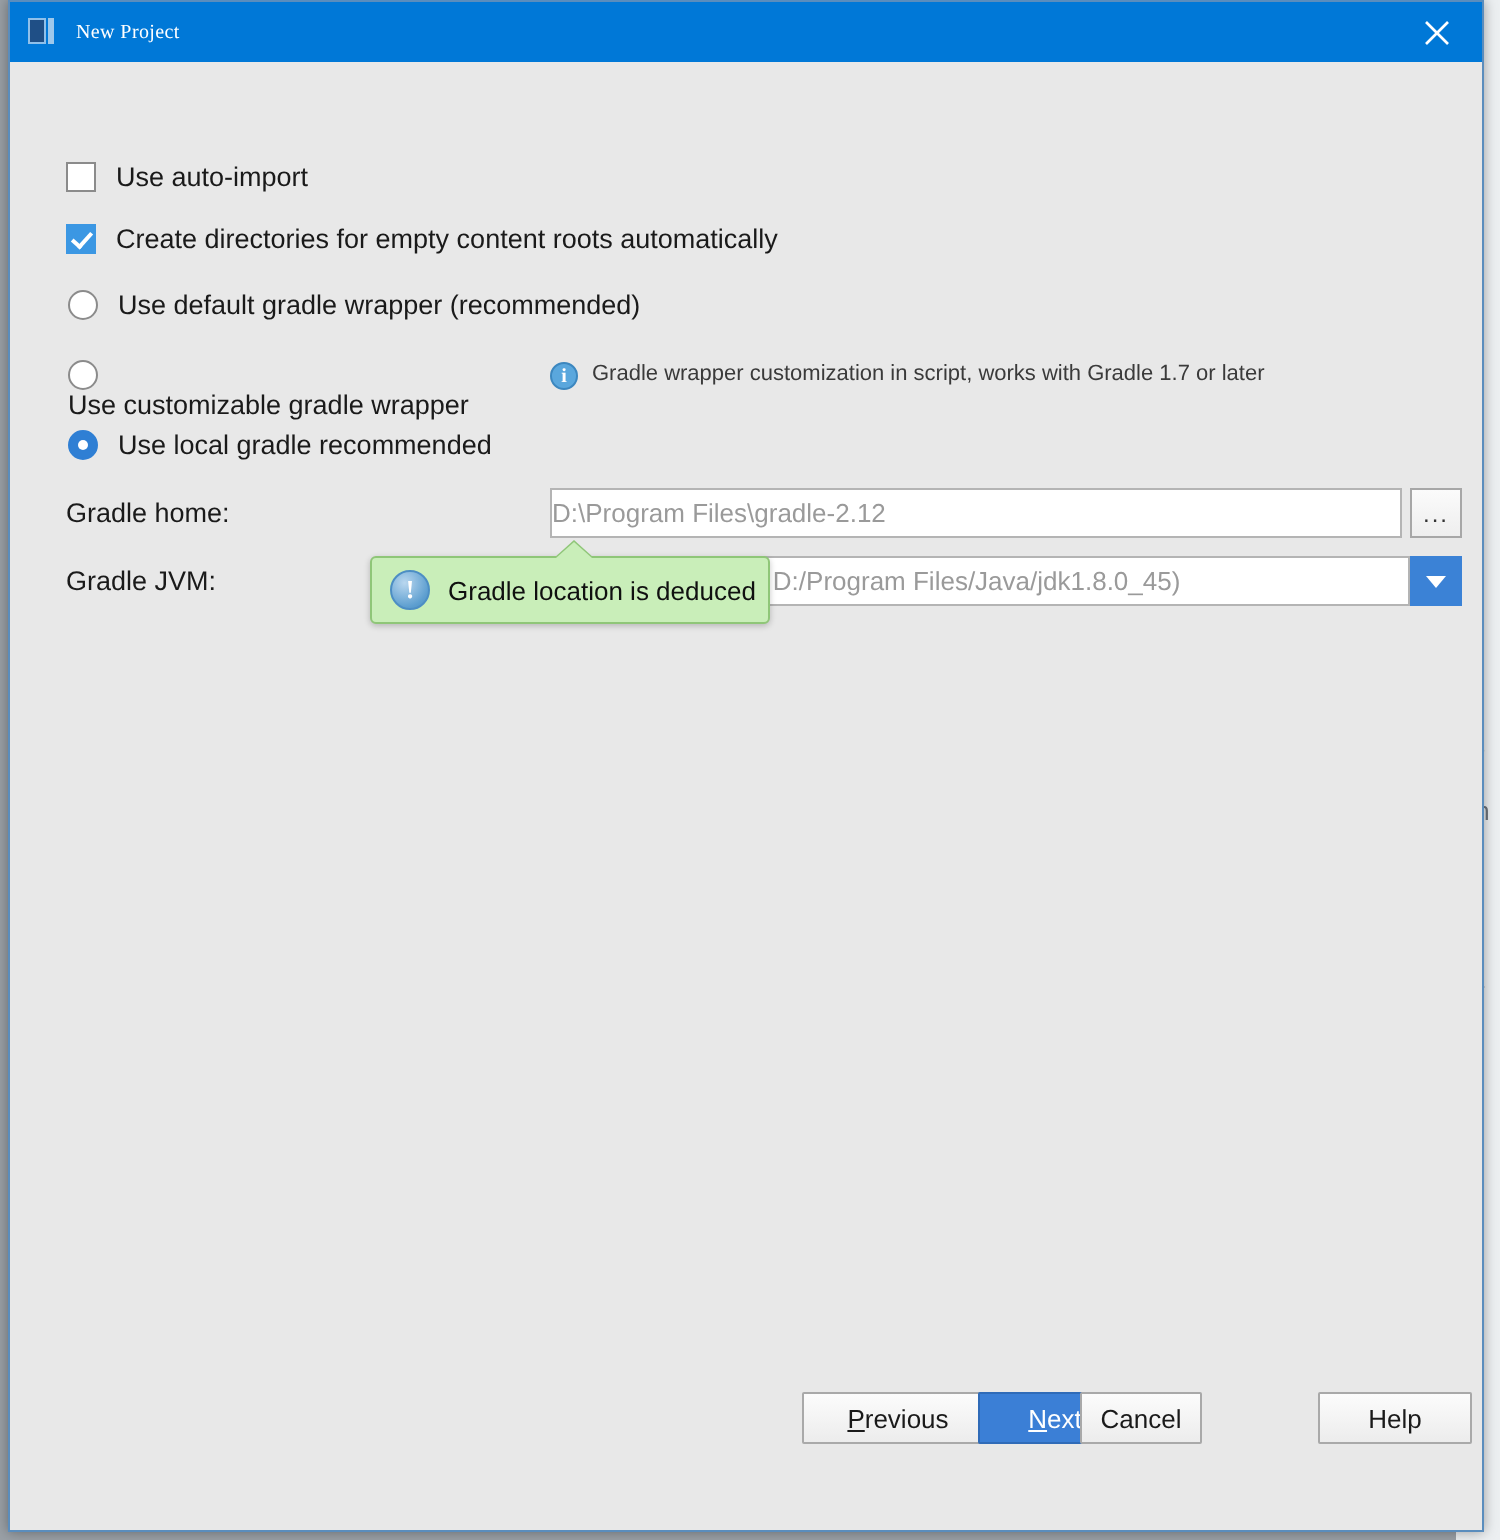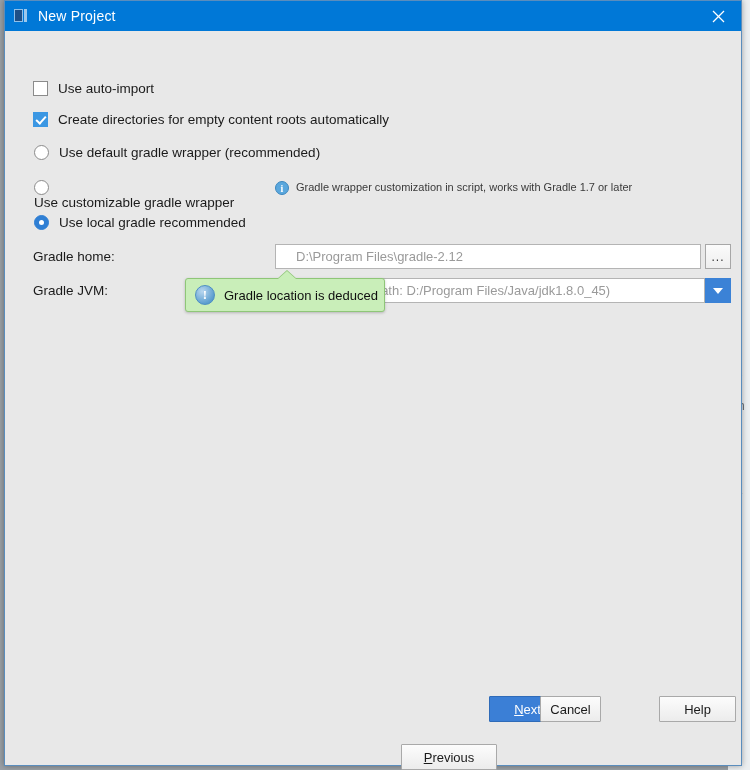--- a/index.html
+++ b/index.html
@@ -68,22 +68,23 @@
     border: 1px solid #8fc0ea;
     box-sizing: border-box;
   }
   #title-icon .ti-b {
     position: absolute; left: 10px; top: 1px;
     width: 3px; height: 13px;
     background: #9dc8ec;
   }
   #title-text {
     color: #ffffff;
-    font-size: 14px;
+    font-size: 10px;
     letter-spacing: .2px;
+    font-family: Liberation Serif, serif;
   }
   #close-btn {
     position: absolute;
     right: 0; top: 0;
     width: 46px; height: 30px;
     display: flex; align-items: center; justify-content: center;
     color: #ffffff;
     font-size: 15px;
     cursor: pointer;
   }
@@ -183,21 +184,21 @@
   }
   .textfield {
     position: absolute;
     box-sizing: border-box;
     border: 1px solid #b4b4b4;
     background: #ffffff;
     font-size: 13px;
     color: #9a9a9a;
     display: flex;
     align-items: center;
-    padding-left: 20px;
+    padding-left: 0;
     white-space: nowrap;
     overflow: hidden;
   }
   .browse-btn {
     position: absolute;
     box-sizing: border-box;
     border: 1px solid #a7a7a7;
     background: linear-gradient(#fbfbfb, #eeeeee);
     display: flex;
     align-items: center;
@@ -372,21 +373,21 @@
       </div>
 
       <div id="tooltip">
         <span class="tt-tail-b"></span>
         <span class="tt-tail"></span>
         <span class="tt-icon">!</span>
         <span class="tt-text">Gradle location is deduced</span>
       </div>
 
       <div id="footer">
-        <div class="dlg-btn" style="left:396px; top:20px; width:96px;margin-top:48px;">
+        <div class="dlg-btn" style="left:396px; top:20px; width:96px;">
           <span><span class="mnem">P</span>revious</span>
         </div>
         <div class="dlg-btn primary" style="left:484px; top:20px; width:77px;">
           <span><span class="mnem">N</span>ext</span>
         </div>
         <div class="dlg-btn" style="left:535px; top:20px; width:61px;">Cancel</div>
         <div class="dlg-btn" style="left:654px; top:20px; width:77px;">Help</div>
       </div>
 
     </div>

